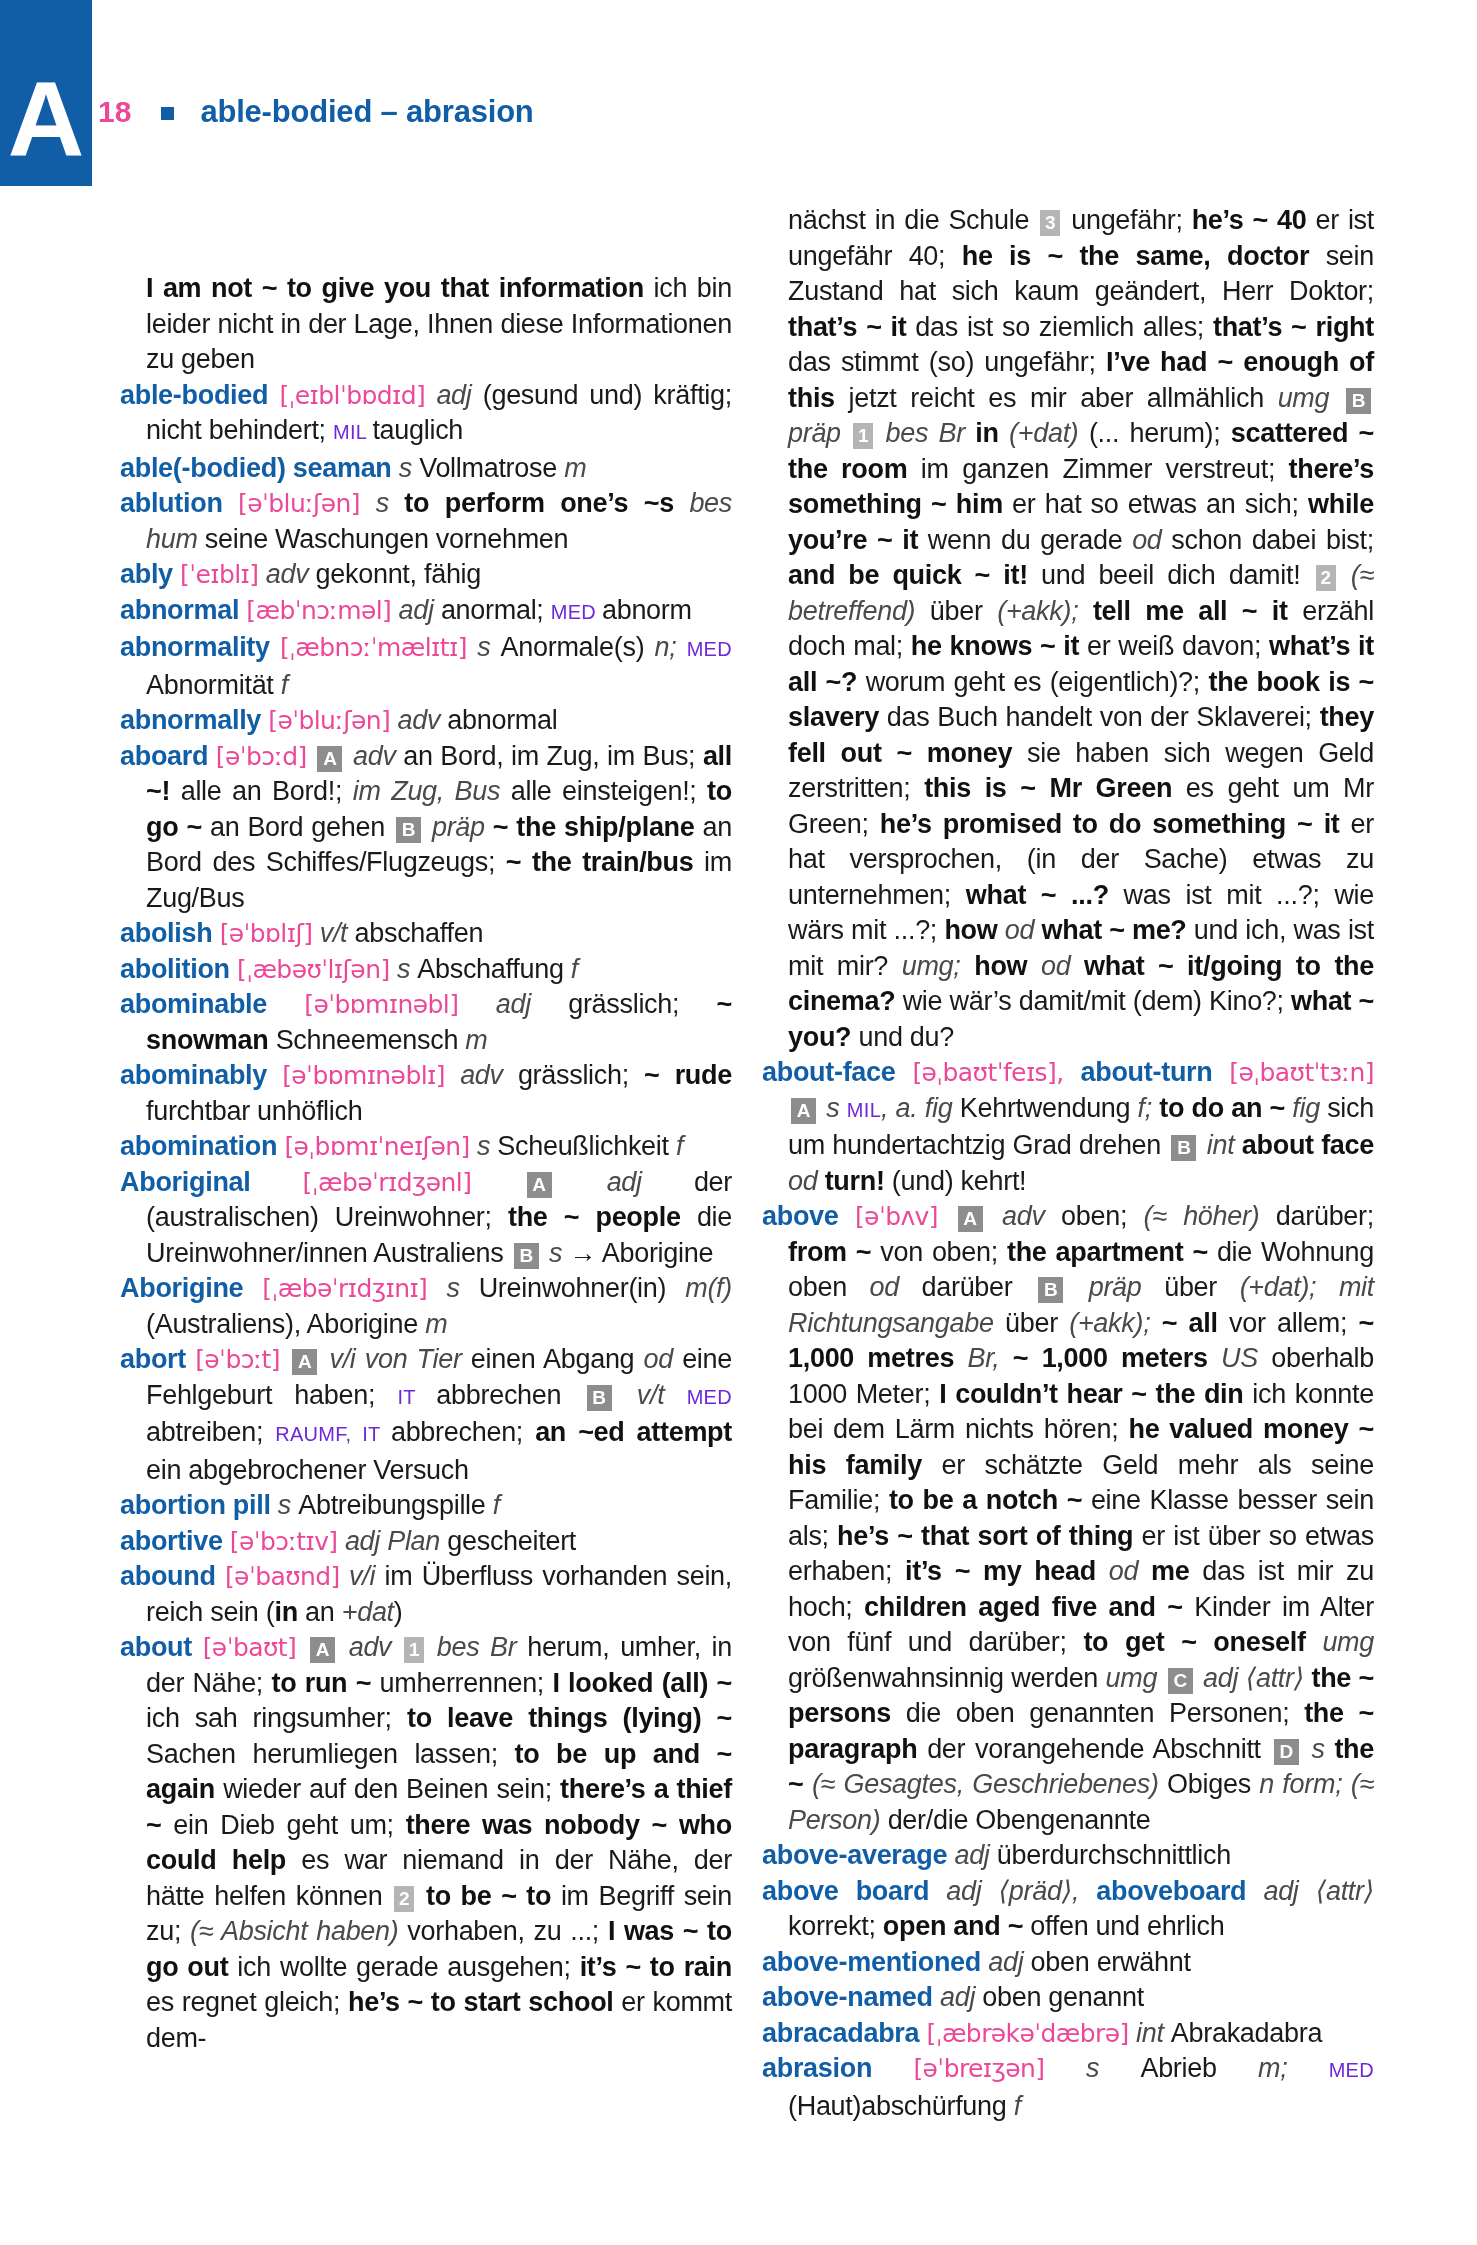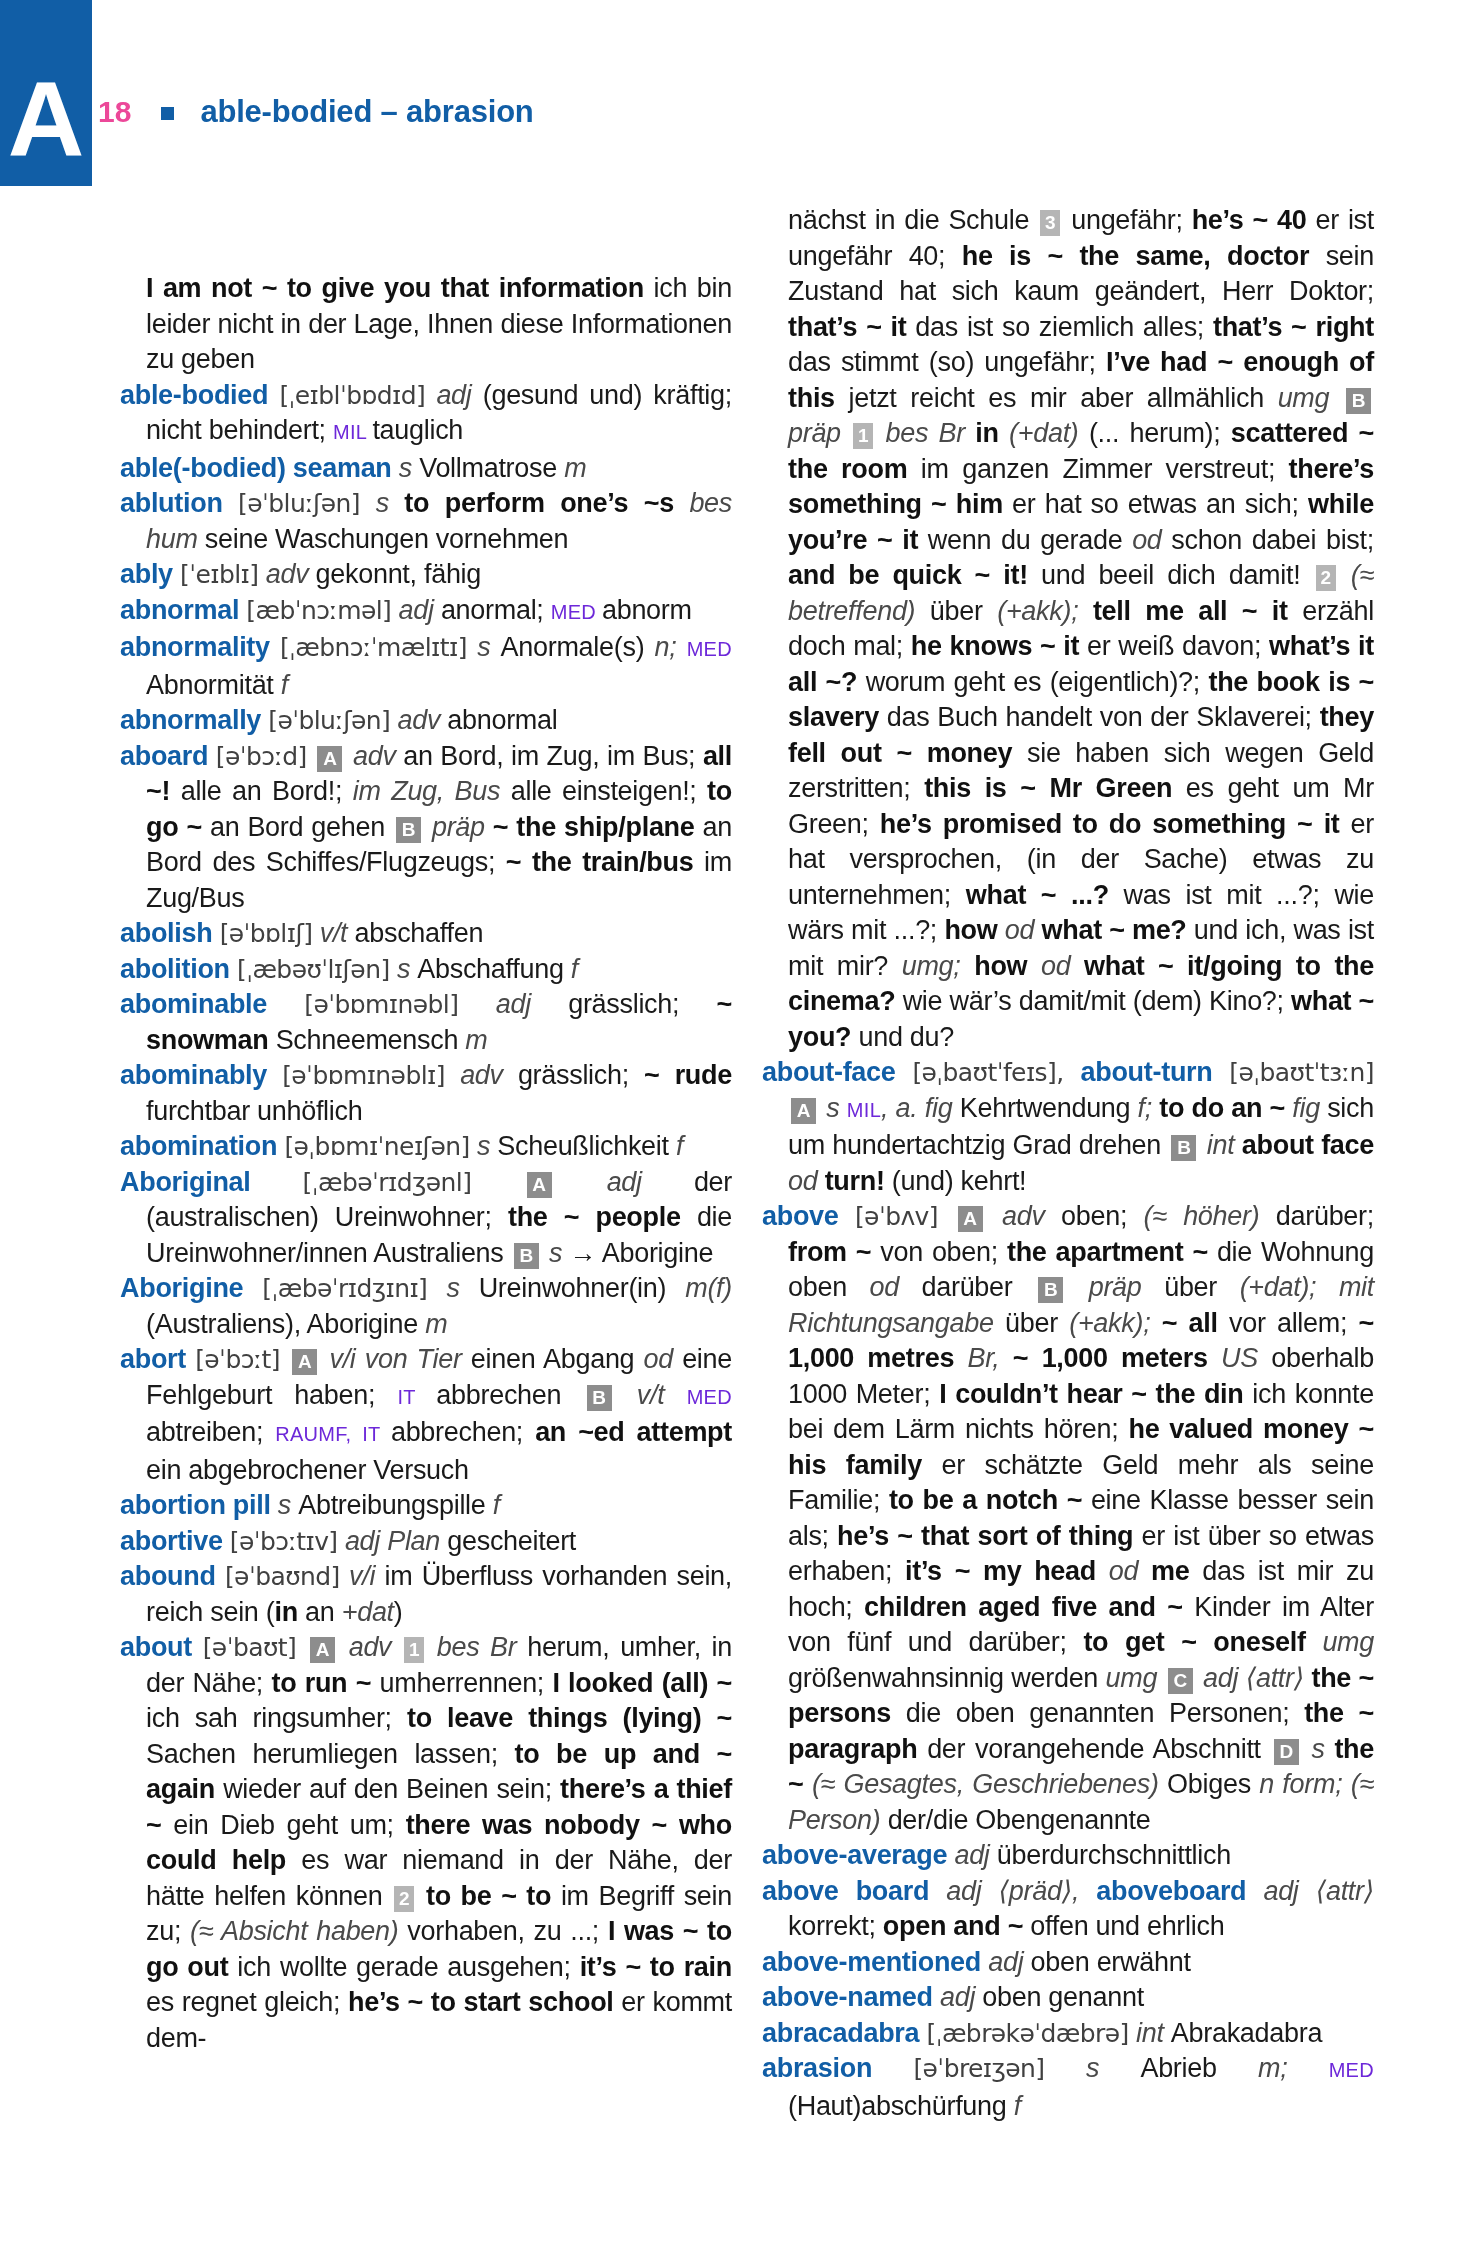--- a/index.html
+++ b/index.html
@@ -17,21 +17,21 @@
   
   .columns{position:absolute;left:120px;top:203px;display:flex;gap:30px;align-items:center;}
   .col{width:612px;}
   p.entry{margin:0;font-size:27px;line-height:35.5px;text-align:justify;
           padding-left:26px;text-indent:-26px;letter-spacing:-0.3px;}
   p.entry.cont{text-indent:0;}
   .hw{color:#115ea6;font-weight:bold;margin-top:40px;}
   .b{font-weight:bold;color:#111111;}
   .n{color:#1a1a1a;}
   .it{font-style:italic;color:#4a4a4a;}
-  .ph{font-family:"DejaVu Sans",sans-serif;font-size:25px;color:#404040;letter-spacing:-0.6px;}
+  .ph{font-family:"DejaVu Sans",sans-serif;font-size:25px;color:#ec4899;letter-spacing:-0.6px;}
   .sc{font-size:20px;color:#6d28d9;letter-spacing:0.3px;}
   .bx{display:inline-block;width:25px;height:26px;line-height:26px;background:#8d8d8d;color:#fff;
       font-weight:bold;font-size:19px;font-style:normal;text-align:center;margin:0 3px;text-indent:0;}
   .nb{display:inline-block;width:20px;height:26px;line-height:26px;background:#b5b5b5;color:#fff;
       font-weight:bold;font-size:19px;font-style:normal;text-align:center;margin:0 2px;text-indent:0;}
 </style>
 </head>
 <body>
 
 <div class="page">

